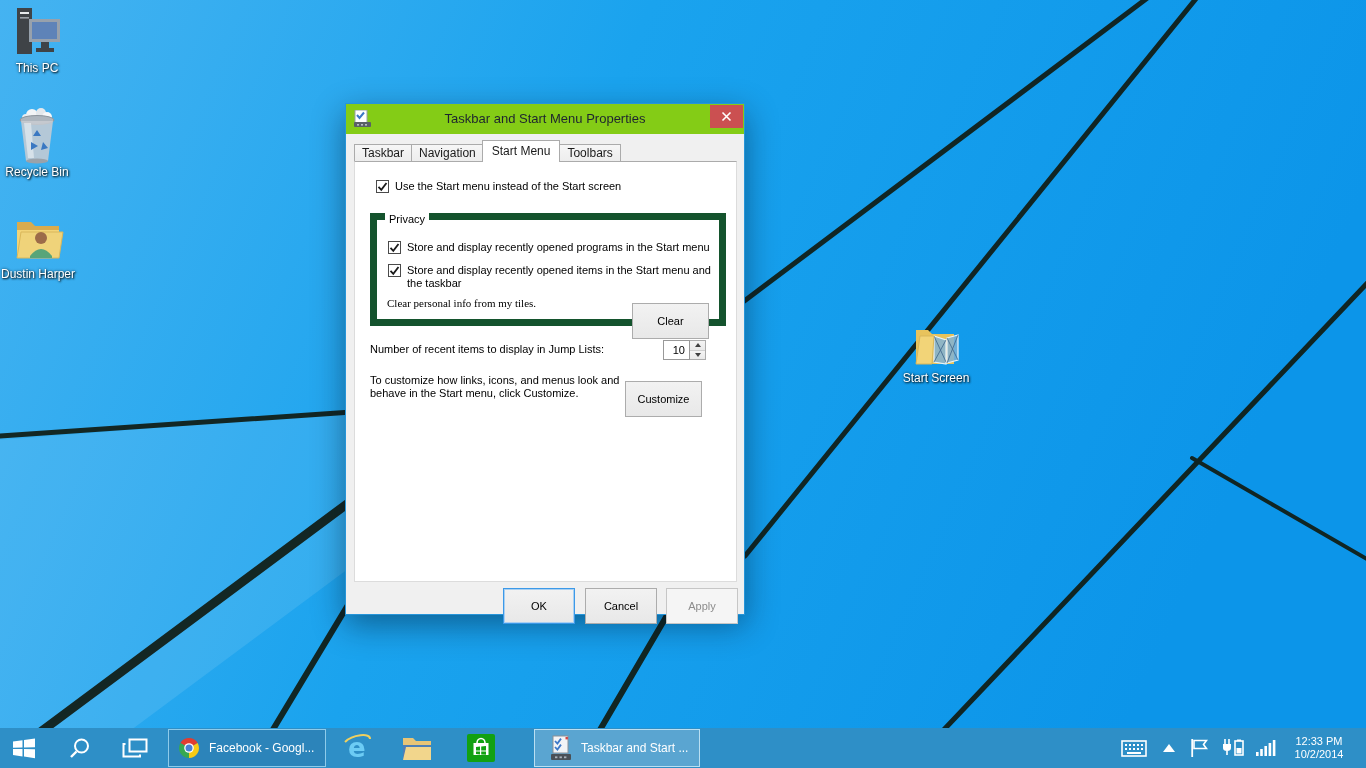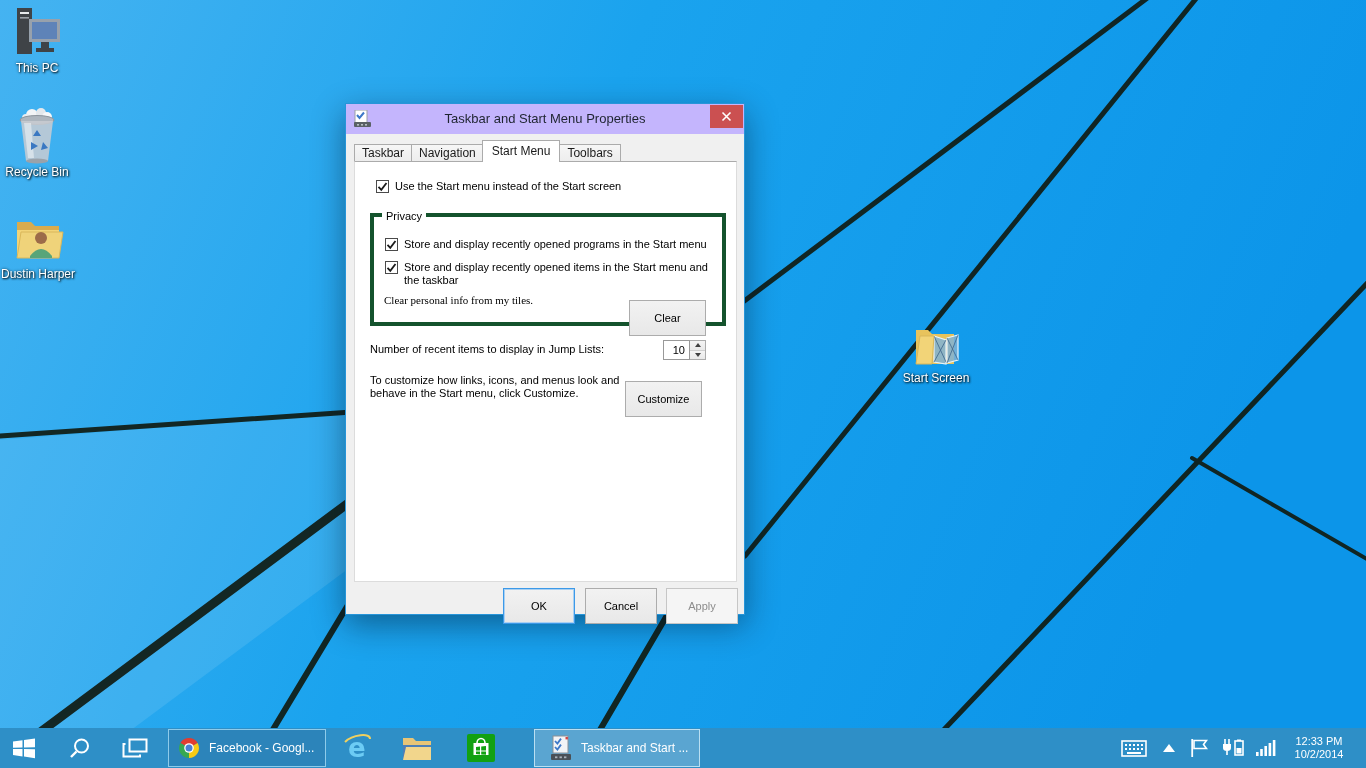--- a/index.html
+++ b/index.html
@@ -15,21 +15,21 @@
   .desk-icon .lbl { display:block; margin-top:2px; font-size:12px; color:#fff; line-height:13px;
      text-shadow:1px 1px 2px rgba(0,0,0,.9), 0 0 3px rgba(0,0,0,.65); }
 
   
   .watermark { position:absolute; right:10px; bottom:42px; text-align:right; color:rgba(255,255,255,.97);
      font-size:15px; line-height:24px; text-shadow:0 1px 2px rgba(0,0,0,.2); }
 
   
   .dialog { position:absolute; left:345px; top:103px; width:400px; height:512px; background:#f0f0f0;
      border:1px solid #2795d9; box-shadow:0 10px 30px rgba(0,20,40,.45); }
-  .titlebar { position:absolute; left:0; top:0; right:0; height:30px; background:#c4b5fd; }
+  .titlebar { position:absolute; left:0; top:0; right:0; height:30px; background:#84cc16; }
   .titlebar .t-icon { position:absolute; left:8px; top:6px; }
   .titlebar .t-text { position:absolute; left:0; right:0; top:0; height:30px; line-height:30px;
      text-align:center; font-size:13px; color:#1e2430; }
   .closebtn { position:absolute; top:1px; right:1px; width:33px; height:23px; background:#cb5051;
      display:flex; align-items:center; justify-content:center; cursor:pointer; }
 
   .tabstrip { position:absolute; left:8px; top:36px; height:22px; display:flex; align-items:flex-end; }
   .tab { height:18px; line-height:17px; padding:0 7px; font-size:12px; color:#1a1a1a;
      background:linear-gradient(#f6f6f6,#ededed); border:1px solid #ababab; border-right:none; cursor:pointer; }
   .tab:last-child { border-right:1px solid #ababab; }
@@ -37,21 +37,21 @@
      padding:0 9px; position:relative; z-index:3; margin:0 -1px; }
 
   .page { position:absolute; left:8px; top:57px; width:383px; height:421px; background:#fff;
      border:1px solid #dcdcdc; border-top:1px solid #ababab; z-index:1; }
 
   .cbrow { position:absolute; display:flex; align-items:flex-start; }
   .cbrow .cb { flex:0 0 13px; margin-right:6px; margin-top:0; }
   .cbrow .cb-label { font-size:11px; color:#000; line-height:13px; }
 
   .groupbox { position:absolute; left:15px; top:51px; width:356px; height:113px;
-     border:4px solid #14532d; }
+     border:7px solid #14532d; }
   .groupbox .gb-label { position:absolute; left:8px; top:-7px; background:#fff; padding:0 4px;
      font-size:11px; color:#000; line-height:13px; }
 
   .txt { position:absolute; font-size:11px; color:#000; line-height:13px; }
 
   .w-btn { position:absolute; width:77px; height:36px; font-size:11px; color:#000; text-align:center;
      line-height:18px; background:linear-gradient(#f2f2f2,#e8e8e8); border:1px solid #acacac; cursor:pointer; }
   .w-btn.focused { border:1px solid #3c99e8; box-shadow:inset 0 0 0 1px #a9d0f2; }
   .w-btn.disabled { background:#f5f5f5; border-color:#c6c6c6; color:#8c8c8c; cursor:default; }
 

